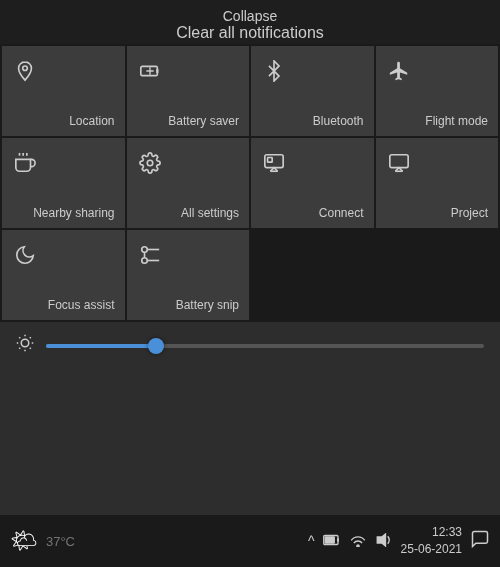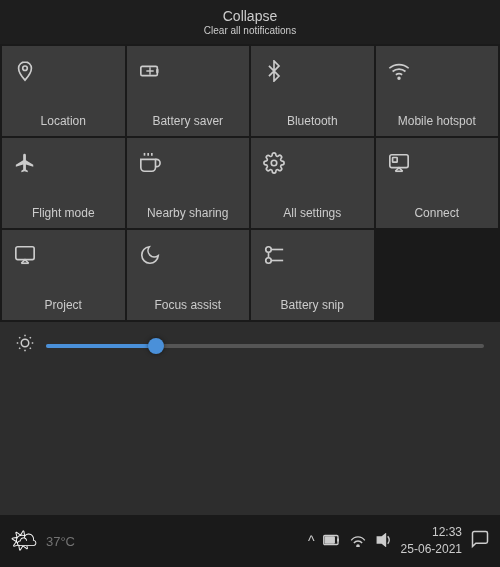--- a/index.html
+++ b/index.html
@@ -21,38 +21,38 @@
       background: #1e1e1e;
       height: 44px;
       flex-direction: column;
     }
     .header-collapse {
       font-size: 14px;
       color: #ccc;
       cursor: pointer;
     }
     .header-clear {
-      font-size: 10px;
+      font-size: 16px;
       color: #ccc;
       cursor: pointer;
     }
 
     
     .quick-actions {
       display: grid;
       grid-template-columns: repeat(4, 1fr);
       gap: 2px;
       background: #1a1a1a;
       padding: 2px;
     }
     .tile {
       background: #3c3c3c;
       display: flex;
       flex-direction: column;
-      align-items: center;
+      align-items: flex-end;
       justify-content: flex-end;
       padding: 8px 10px 8px 10px;
       height: 90px;
       cursor: pointer;
       position: relative;
       transition: background 0.15s;
     }
     .tile-icon {
       position: absolute;
       top: 14px;
@@ -188,31 +188,20 @@
   <div class="tile">
     <span class="tile-icon">
       <svg width="22" height="22" viewBox="0 0 24 24" fill="none" stroke="#ccc" stroke-width="1.8">
         <path d="M6.5 6.5l11 11L12 23V1l5.5 5.5-11 11"></path>
       </svg>
     </span>
     <span class="tile-label">Bluetooth</span>
   </div>
 
 
-  <div class="tile">
-    <span class="tile-icon">
-      <svg width="22" height="22" viewBox="0 0 24 24" fill="none" stroke="#ccc" stroke-width="1.8">
-        <path d="M5 12.55a11 11 0 0 1 14.08 0"></path>
-        <path d="M1.42 9a16 16 0 0 1 21.16 0"></path>
-        <path d="M8.53 16.11a6 6 0 0 1 6.95 0"></path>
-        <circle cx="12" cy="20" r="1" fill="#ccc"></circle>
-      </svg>
-    </span>
-    <span class="tile-label">Mobile hotspot</span>
-  </div>
 
   <div class="tile">
     <span class="tile-icon">
       <svg width="22" height="22" viewBox="0 0 24 24" fill="#ccc">
         <path d="M21 16v-2l-8-5V3.5A1.5 1.5 0 0 0 11.5 2a1.5 1.5 0 0 0-1.5 1.5V9l-8 5v2l8-2.5V19l-2 1.5V22l3.5-1 3.5 1v-1.5L13 19v-5.5z"></path>
       </svg>
     </span>
     <span class="tile-label">Flight mode</span>
   </div>
 

